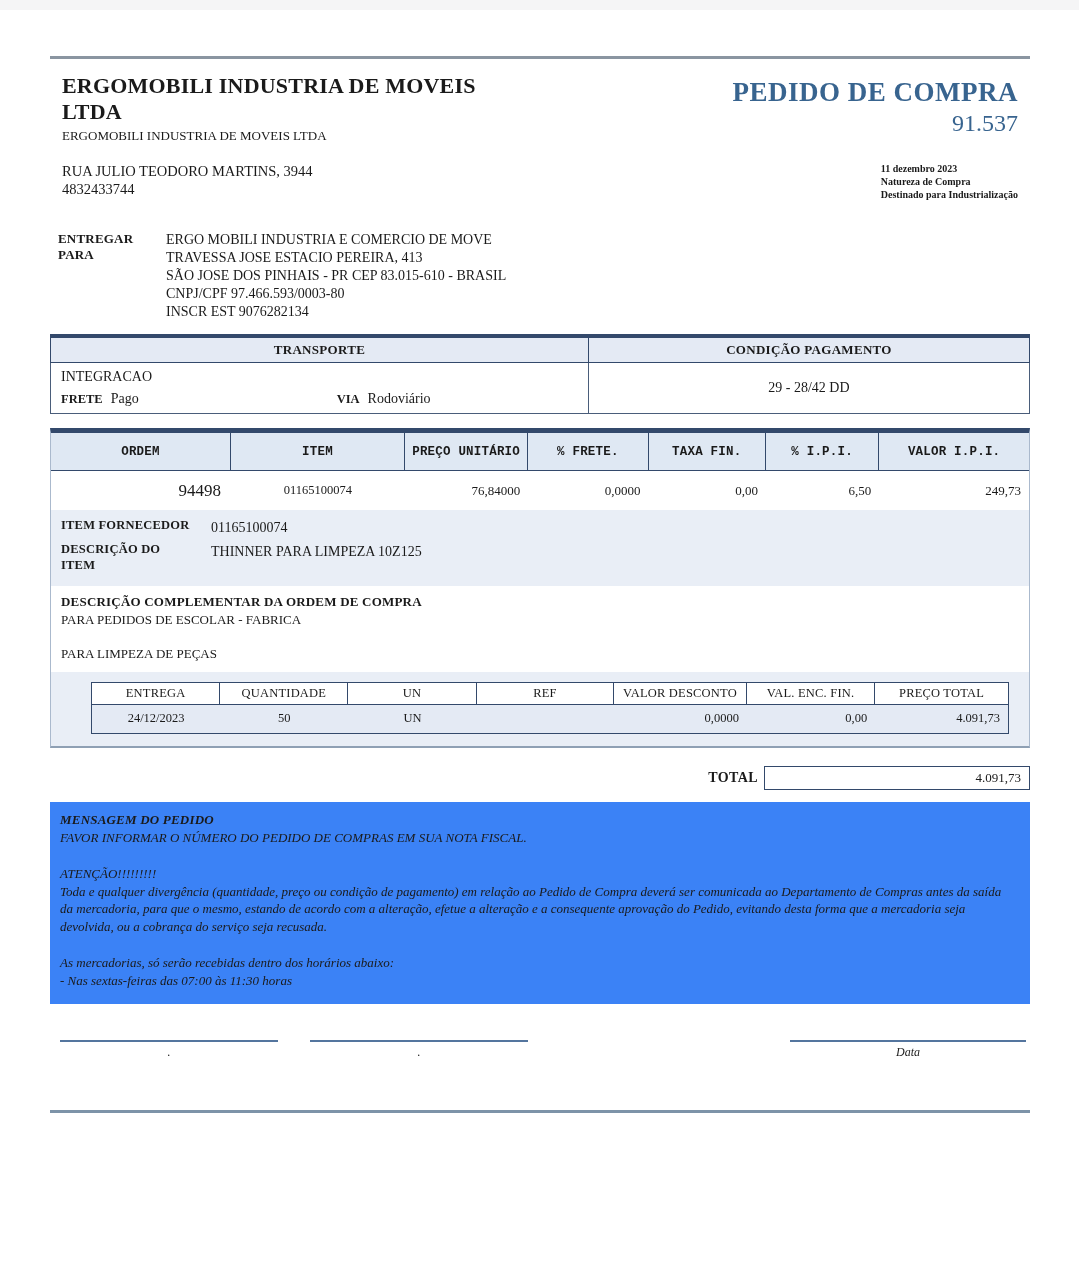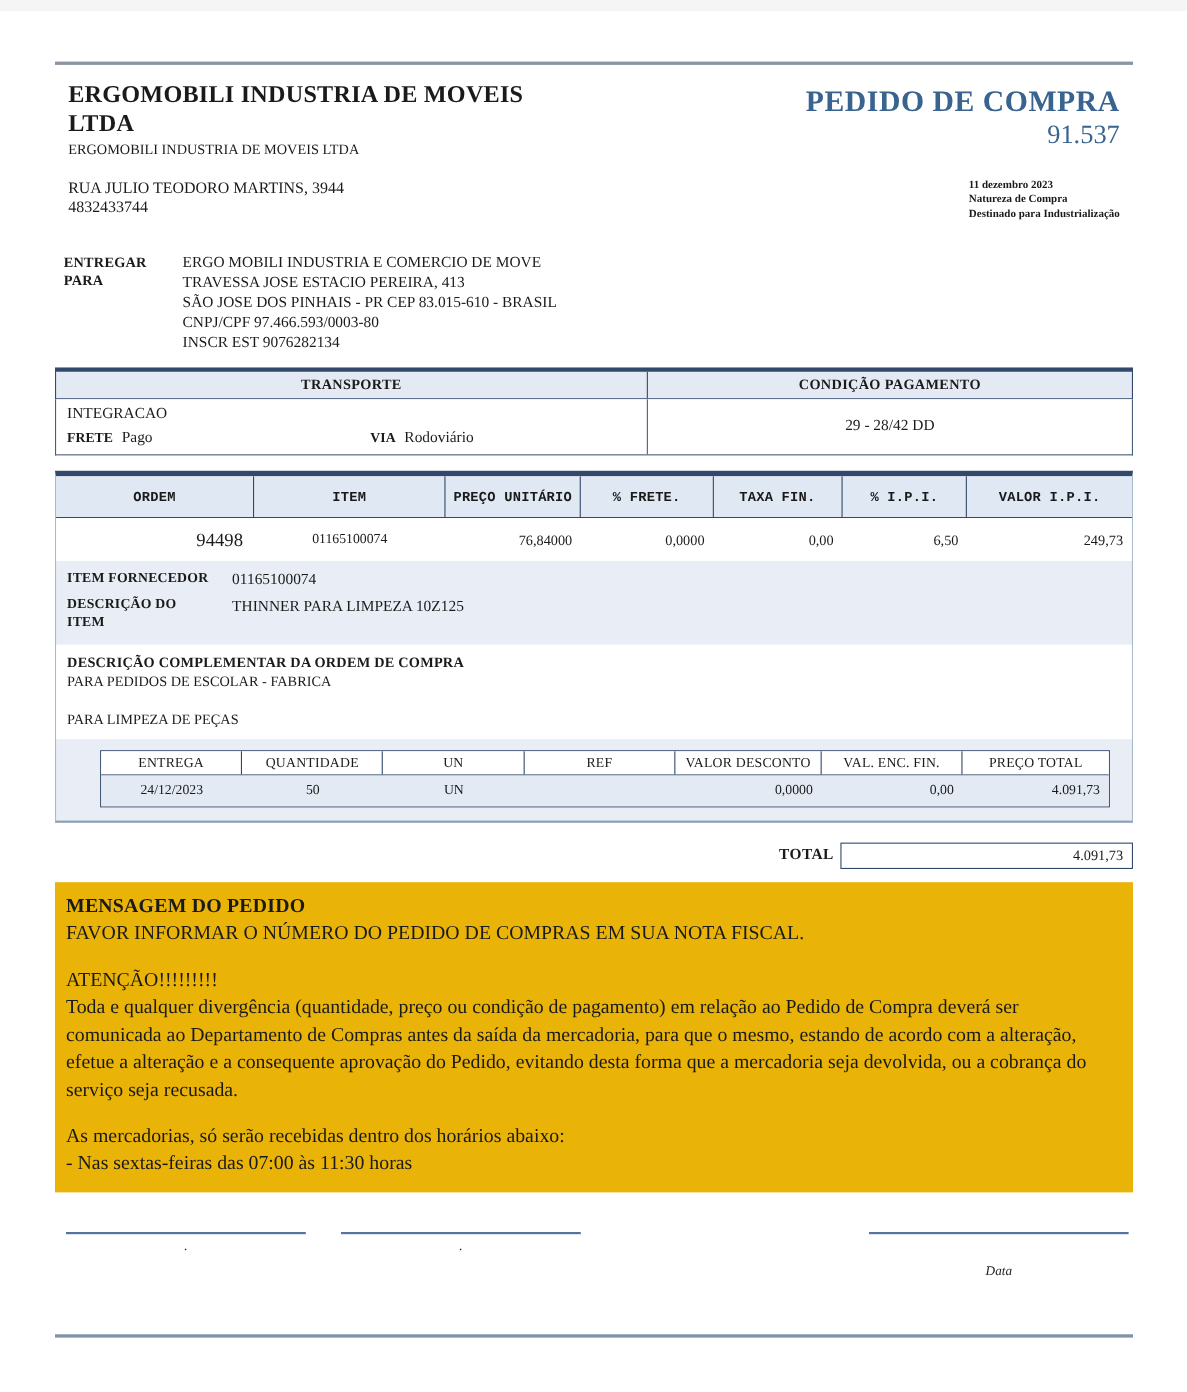--- a/index.html
+++ b/index.html
@@ -90,33 +90,33 @@
   .sc4 { width: 15%; } .sc5 { width: 14.5%; } .sc6 { width: 14%; } .sc7 { width: 14.5%; }
   .st-center { text-align: center; }
   .st-right { text-align: right; padding-right: 8px; }
 
   
   .total-row { display: flex; justify-content: flex-end; align-items: center; margin-top: 18px; }
   .total-label { font-size: 14px; font-weight: bold; letter-spacing: .4px; margin-right: 6px; }
   .total-box { width: 266px; border: 1.5px solid #33496b; font-size: 13px; text-align: right; padding: 3px 8px; background: #fff; }
 
   
-  .message-block { margin-top: 12px; background: #eab308; padding: 9px 14px 14px 10px; font-size: 18px; line-height: 1.38; }
+  .message-block { margin-top: 12px; background: #3b82f6; padding: 9px 14px 14px 10px; font-size: 13px; line-height: 1.38; font-style: italic; }
   .msg-title { font-weight: bold; letter-spacing: .2px; }
   .msg-gap { height: 18px; }
   .msg-par { max-width: 955px; }
 
   
   .signature-row { display: flex; margin-top: 36px; padding: 0 0 0 10px; }
   .sig { display: flex; flex-direction: column; }
   .sig-line { border-top: 2px solid #54759e; }
   .sig-caption { font-size: 12px; font-style: italic; text-align: center; margin-top: 3px; color: #222; }
   .sig1 { width: 218px; }
   .sig2 { width: 218px; margin-left: 32px; }
-  .sig3 { width: 236px; margin-left: auto; margin-right: 4px; gap: 23px; }
+  .sig3 { width: 236px; margin-left: auto; margin-right: 4px; }
 </style>
 </head>
 <body>
 
 <div class="window-strip"></div>
 
 <div class="content">
 
   <div class="rule top-rule"></div>
 

